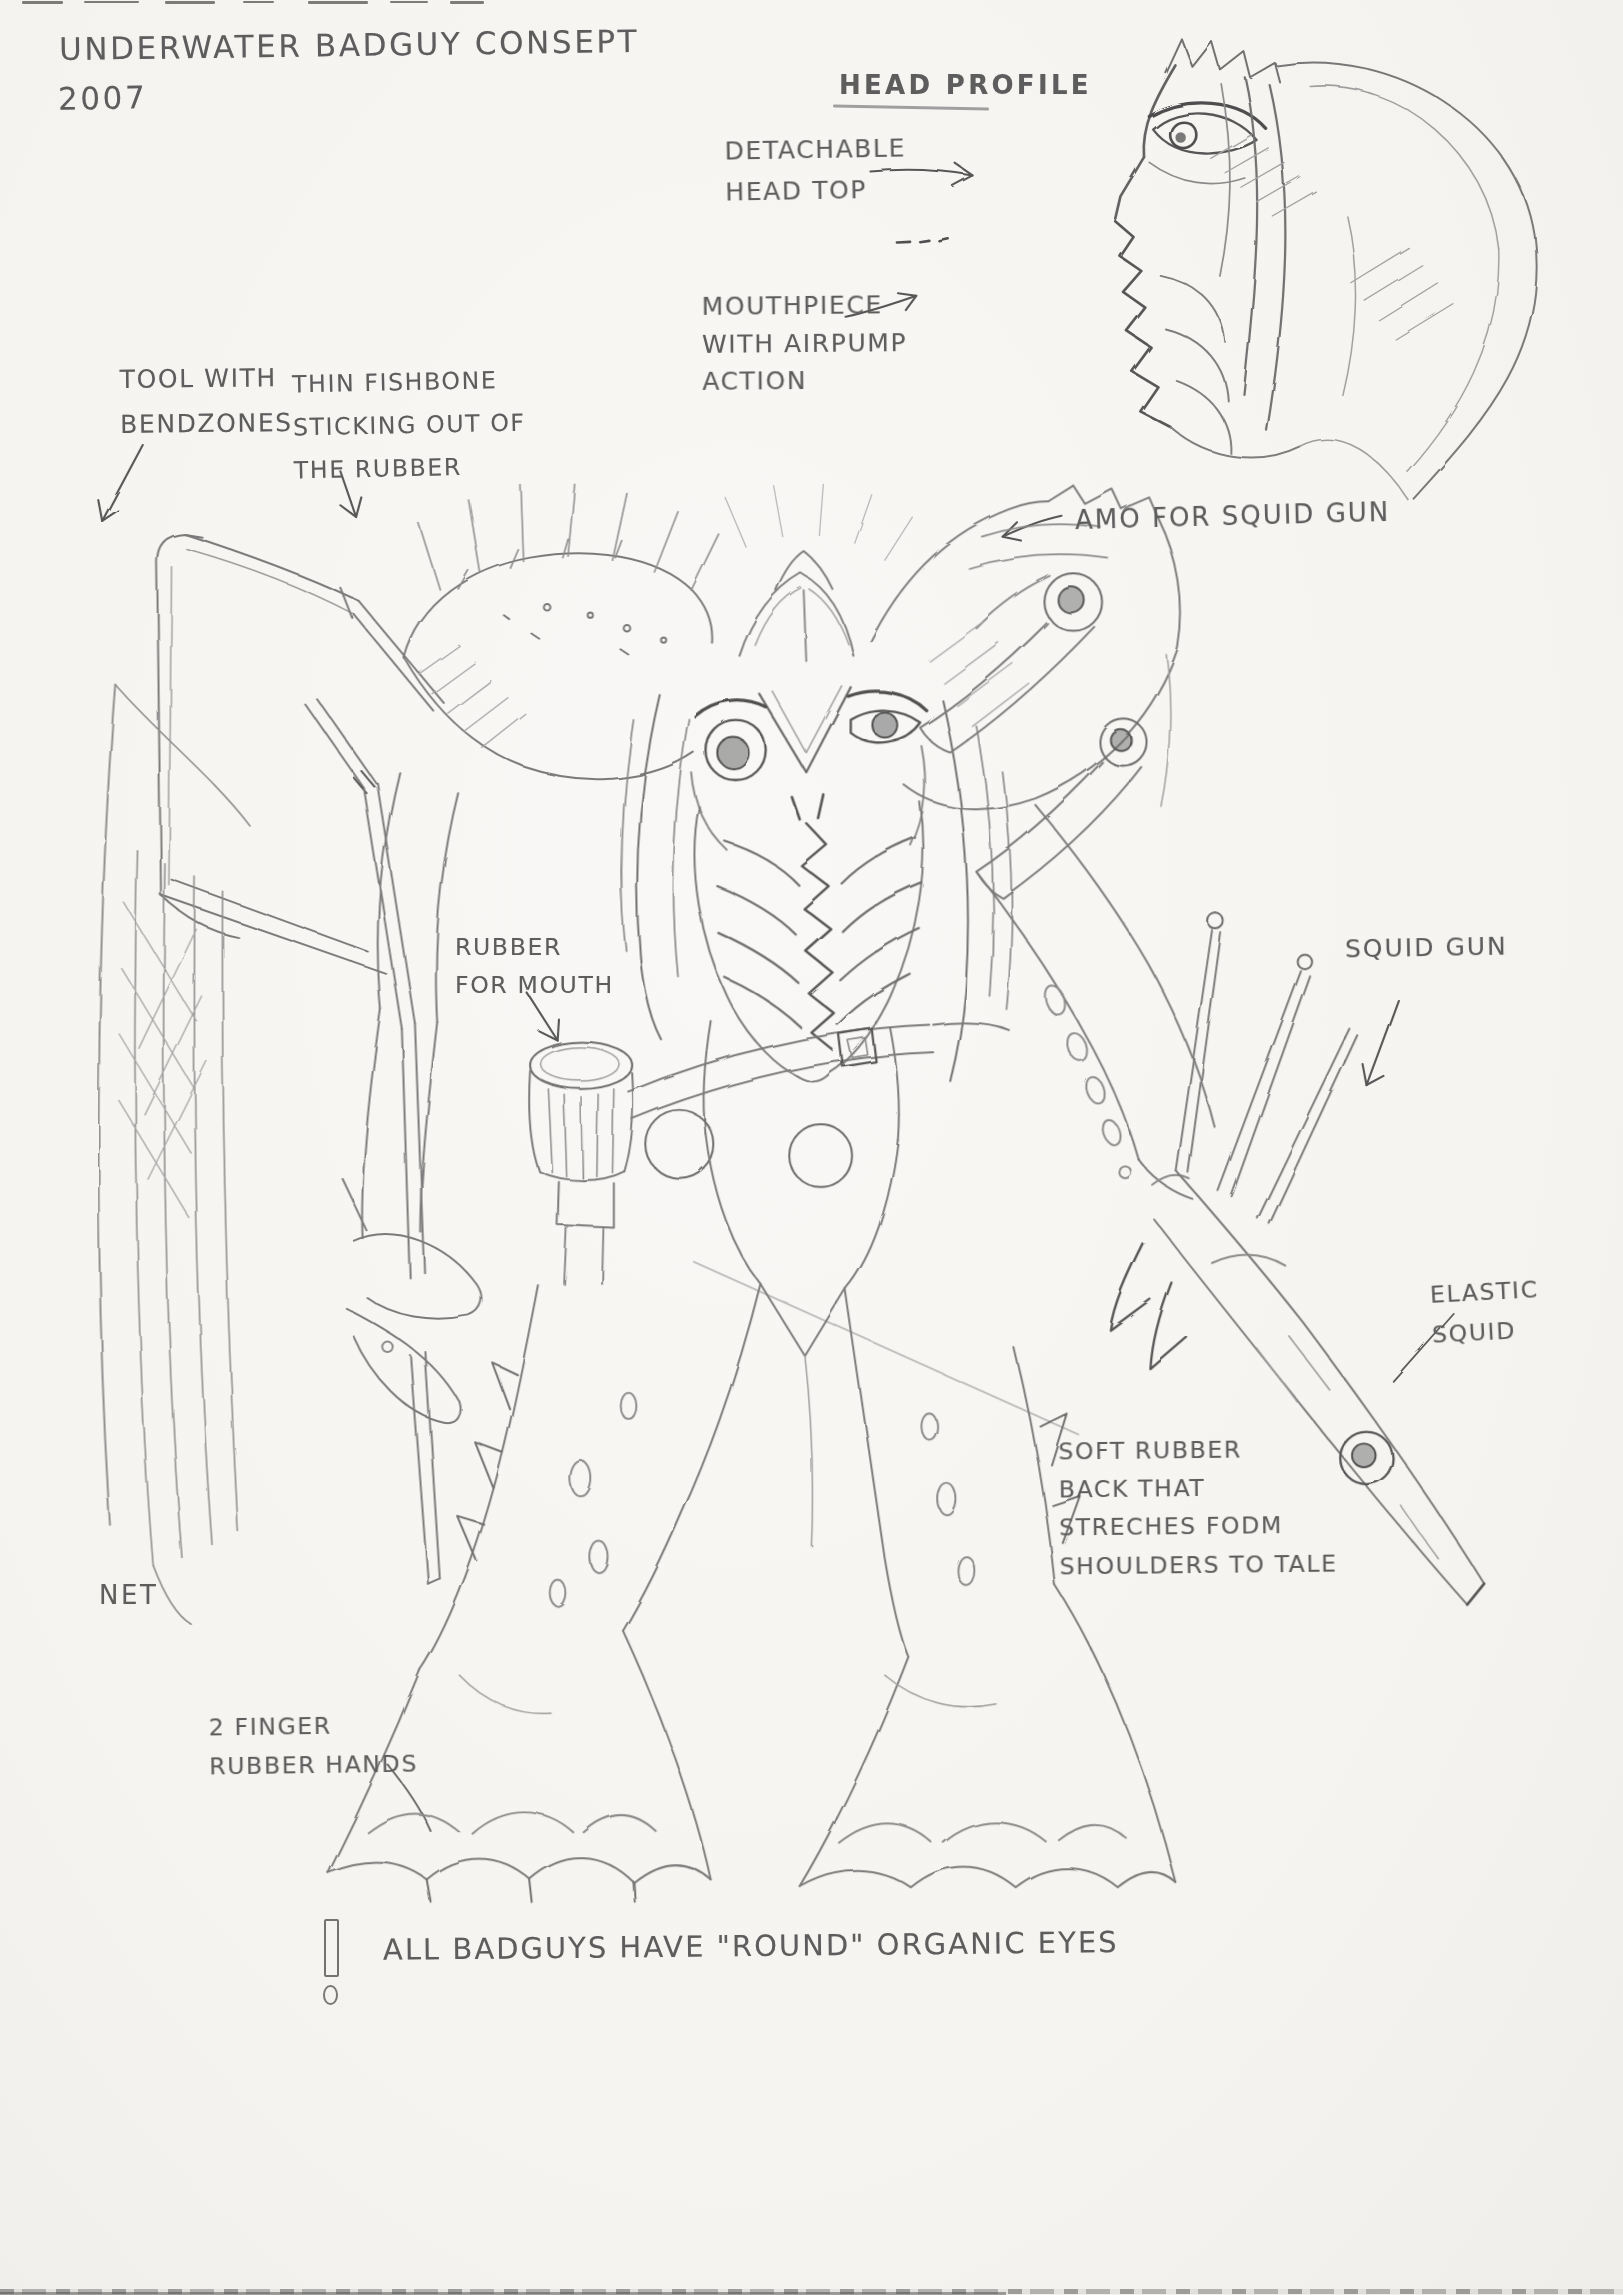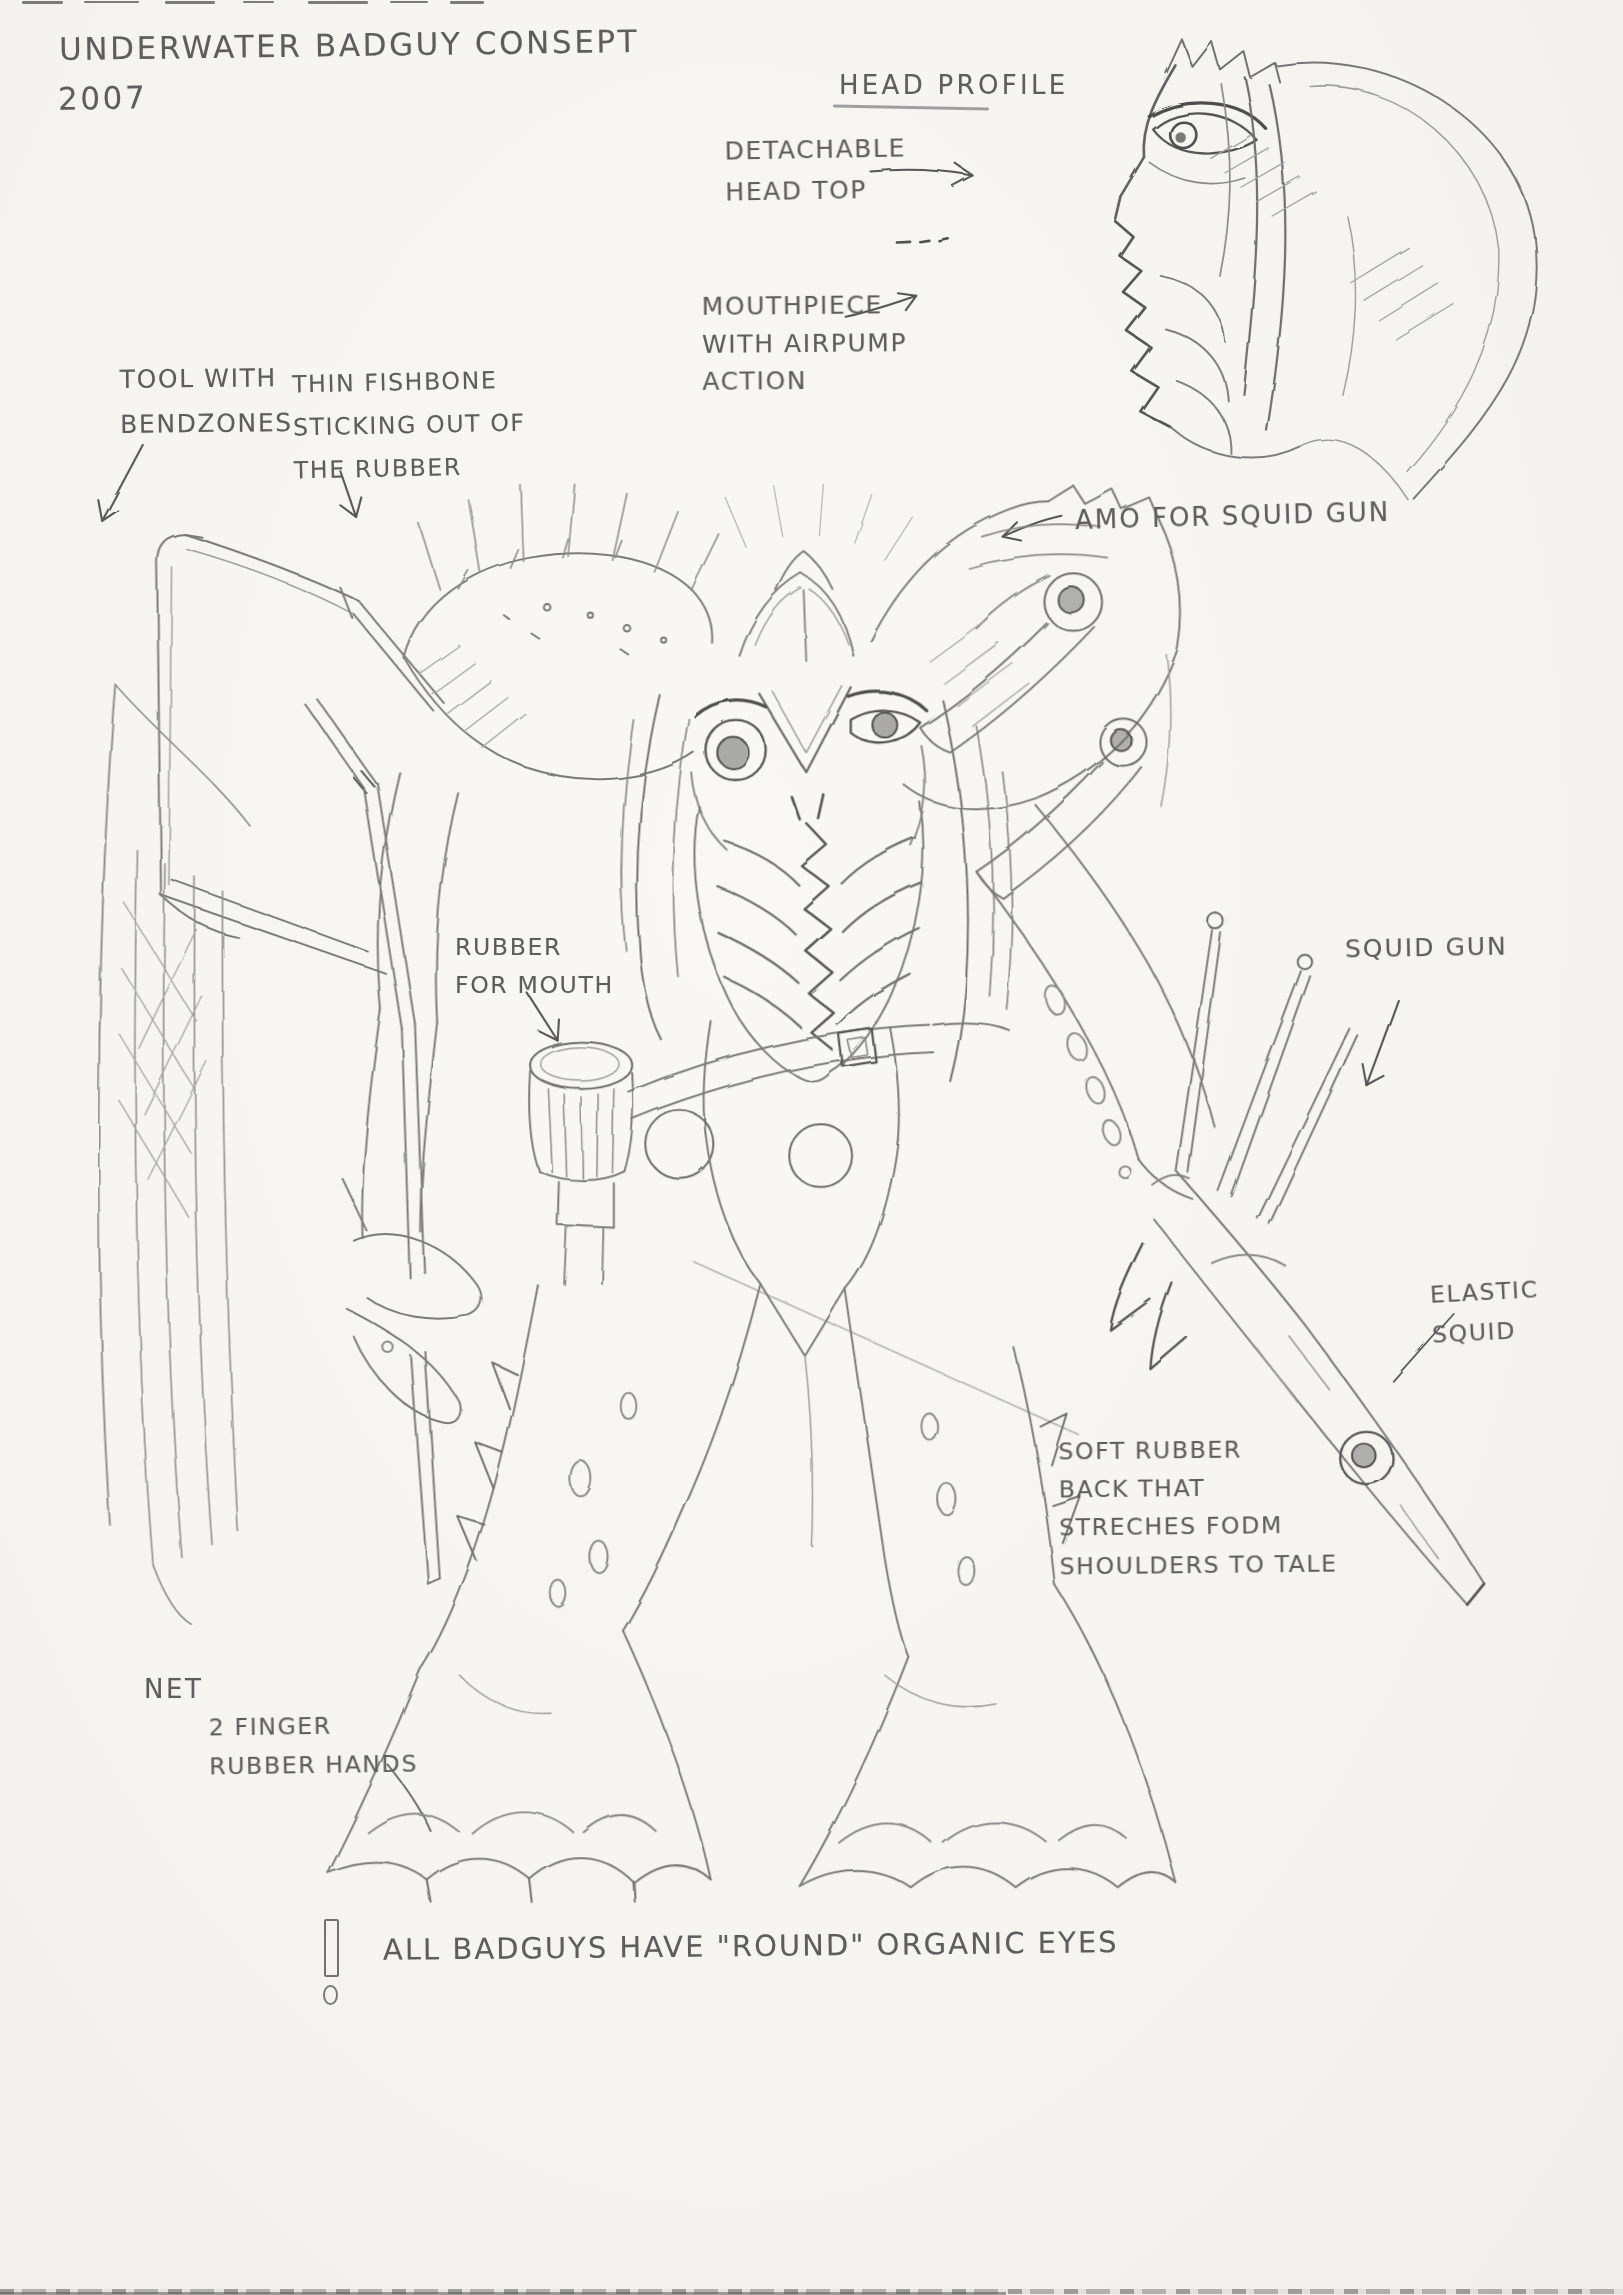--- a/index.html
+++ b/index.html
@@ -332,21 +332,21 @@
         <path d="M1796,2876 C1762,2740 1702,2562 1612,2422"></path>
         <path d="M1282,2816 C1332,2776 1382,2778 1422,2814 M1442,2816 C1492,2774 1552,2776 1598,2814 M1618,2812 C1658,2780 1692,2782 1722,2810" stroke="#8a8a8a"></path>
         <path d="M1352,2560 C1402,2602 1462,2616 1522,2604" stroke="#9c9c9c" stroke-width="2.2"></path>
       </g>
     </g>
   </svg>
 
   <div class="label" style="left:59px;top:19.6px;font-size:31px;letter-spacing:2.6px;transform:rotate(-0.8deg);">UNDERWATER BADGUY CONSEPT</div>
   <div class="label" style="left:58px;top:73px;font-size:31px;letter-spacing:2.6px;transform:rotate(-1deg);">2007</div>
 
-  <div class="label" style="left:839px;top:64px;font-size:26px;letter-spacing:3.3px;">HEAD PROFILE</div>
+  <div class="label" style="left:839px;top:64px;font-size:26px;letter-spacing:3.3px;font-weight:bold;">HEAD PROFILE</div>
   <div class="underline" style="left:833px;top:106px;width:156px;height:2.6px;transform:rotate(1.2deg);"></div>
 
   <div class="label" style="left:725px;top:130px;font-size:25px;transform:rotate(-1deg);">DETACHABLE
 HEAD TOP</div>
 
   <div class="label" style="left:702px;top:287px;font-size:25px;line-height:1.5;transform:rotate(-0.5deg);">MOUTHPIECE
 WITH AIRPUMP
 ACTION</div>
 
   <div class="label" style="left:120px;top:357px;font-size:25px;line-height:1.78;transform:rotate(-0.6deg);">TOOL WITH
@@ -364,21 +364,21 @@
   <div class="label" style="left:1345px;top:928px;font-size:25px;letter-spacing:2px;transform:rotate(-1deg);">SQUID GUN</div>
 
   <div class="label" style="left:1431px;top:1272px;font-size:23.6px;line-height:1.7;transform:rotate(-3deg);">ELASTIC
 SQUID</div>
 
   <div class="label" style="left:1059px;top:1431px;font-size:23.6px;line-height:1.62;transform:rotate(-0.6deg);">SOFT RUBBER
 BACK THAT
 STRECHES FODM
 SHOULDERS TO TALE</div>
 
-  <div class="label" style="left:99px;top:1668px;font-size:26px;letter-spacing:2.6px;margin-left:45px;">NET</div>
+  <div class="label" style="left:99px;top:1574px;font-size:26px;letter-spacing:2.6px;">NET</div>
 
   <div class="label" style="left:209px;top:1707px;font-size:23.6px;line-height:1.66;transform:rotate(-0.8deg);">2 FINGER
 RUBBER HANDS</div>
 
   <div class="excl-bar" style="left:324px;top:1919px;"></div>
   <div class="excl-dot" style="left:323px;top:1985px;"></div>
   <div class="label" style="left:383px;top:1923px;font-size:29px;letter-spacing:2px;transform:rotate(-0.6deg);">ALL BADGUYS HAVE "ROUND" ORGANIC EYES</div>
 
   <div>
     <div class="scan-dash" style="left:22px;top:1.3px;width:41px;"></div>

